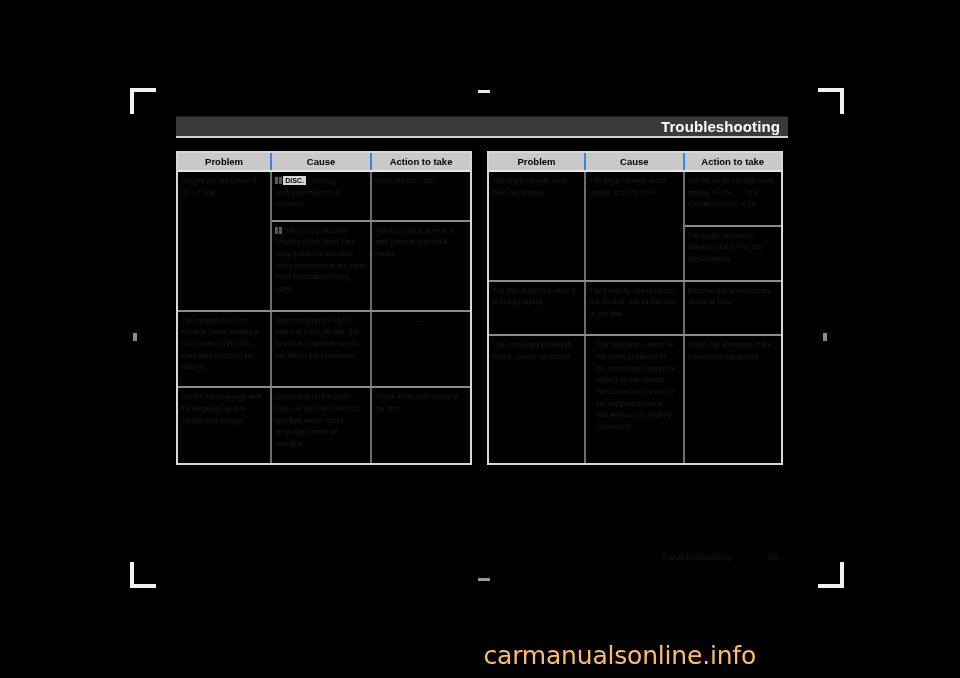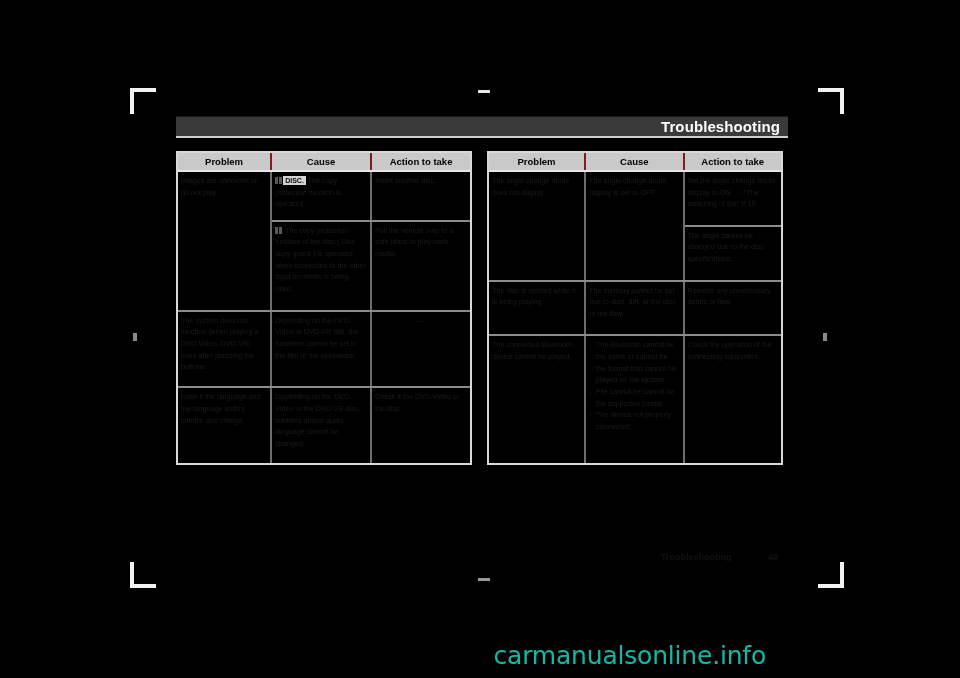--- a/index.html
+++ b/index.html
@@ -104,21 +104,21 @@
     table-layout: fixed;
     background: #000;
   }
   table.ts th {
     background: #c9c9c9;
     color: #000000;
     font-size: 9.5px;
     font-weight: bold;
     height: 14px;
     padding: 1px 0 2px 0;
-    border-right: 2px solid #7f1d1d;
+    border-right: 2px solid #3b82f6;
     border-bottom: 2px solid #e6e6e6;
     text-align: center;
     vertical-align: middle;
   }
   table.ts th:last-child { border-right: none; }
 
   table.ts td {
     vertical-align: top;
     font-size: 7.2px;
     line-height: 1.62;
@@ -193,24 +193,24 @@
     position: absolute;
     left: 592px; top: 0;
     font-size: 9px;
     font-weight: bold;
     color: #111111;
   }
 
   
   #watermark {
     position: absolute;
-    right: 14px;
+    right: 24px;
     bottom: 8px;
     font-size: 25px;
-    color: #14b8a6;
+    color: #fdba74;
     letter-spacing: -0.2px;
     white-space: nowrap;
     font-family: "DejaVu Sans", sans-serif;
   }
 </style>
 </head>
 <body>
 
 <div id="page">
 

